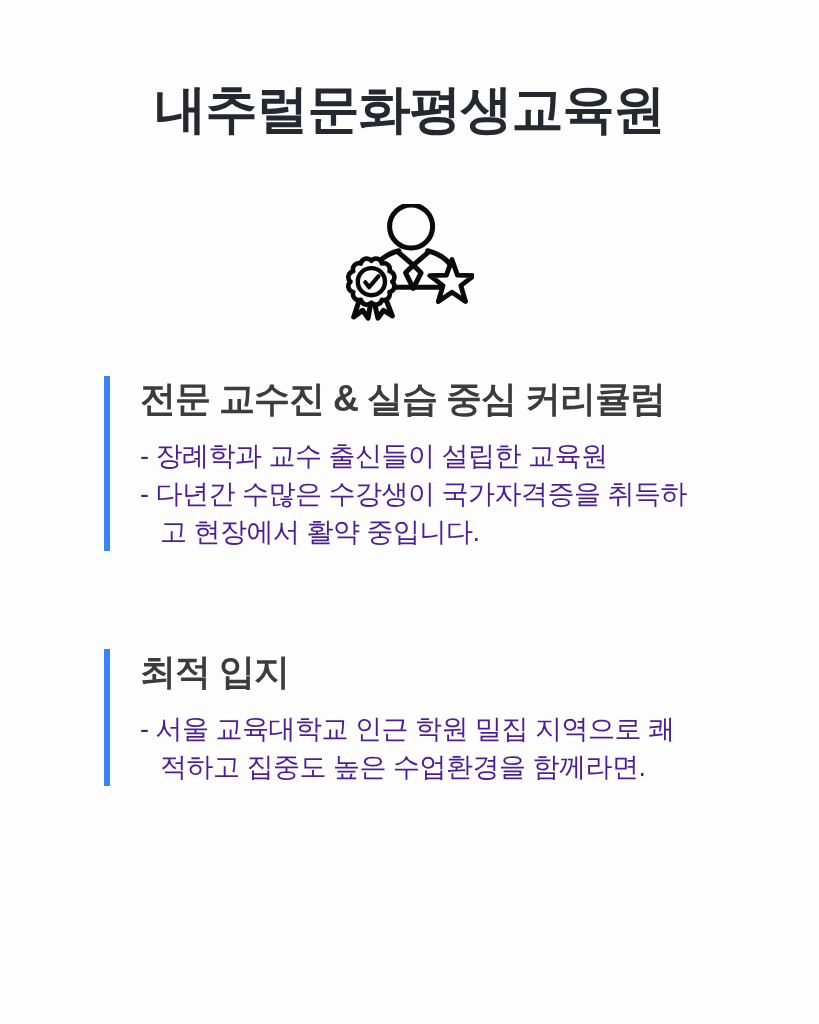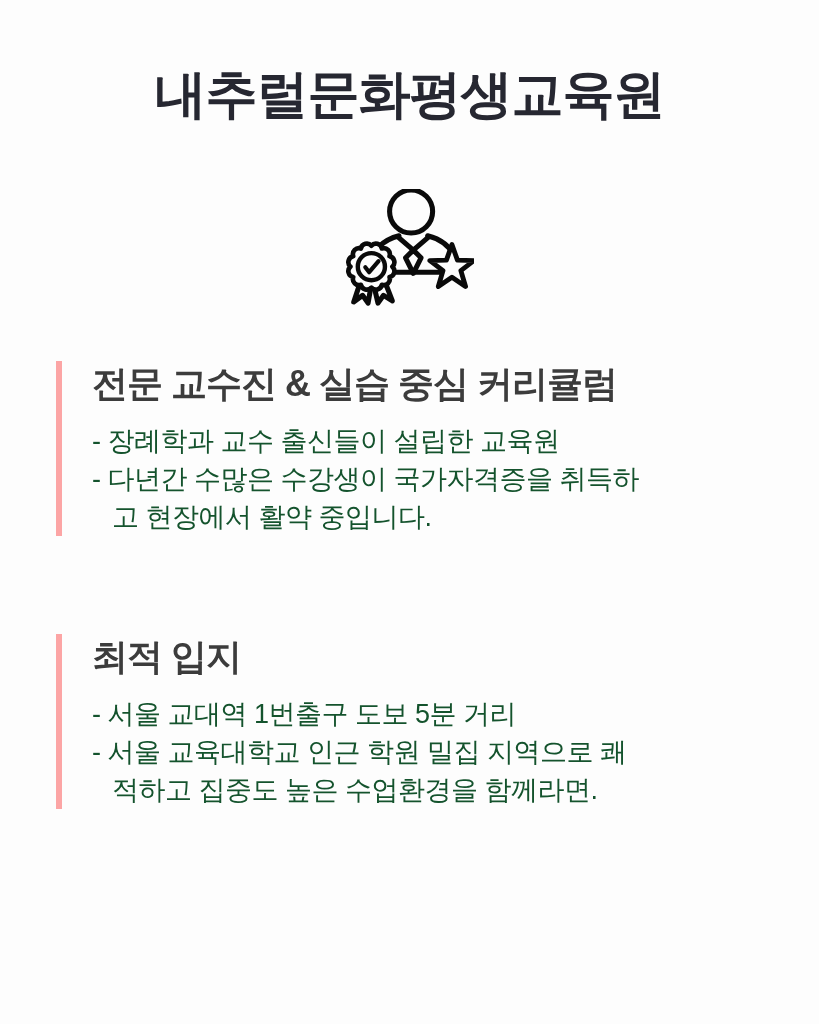--- a/index.html
+++ b/index.html
@@ -4,58 +4,58 @@
 <style>
   * { margin: 0; padding: 0; box-sizing: border-box; }
   html, body {
     width: 819px; height: 1024px;
     background: #fdfdfd;
     font-family: "Liberation Sans", "DejaVu Sans", sans-serif;
     overflow: hidden;
   }
   .page {
     width: 819px; height: 716px;
-    padding-top: 59px;
+    padding-top: 74px;
     background: #fdfdfd;
   }
   .title {
     text-align: center;
     color: #262731;
     font-size: 52px;
     line-height: 70px;
     font-weight: 800;
     letter-spacing: -1px;
   }
   .icon-wrap {
     margin-top: 60px;
     text-align: center;
     line-height: 0;
   }
   .icon-wrap svg { display: inline-block; }
   .section {
-    margin-left: 56px;
+    margin-left: 104px;
     margin-right: 60px;
-    border-left: 6px solid #fca5a5;
+    border-left: 6px solid #3b82f6;
     padding-left: 30px;
   }
   .section-1 { margin-top: 52px; }
   .section-2 { margin-top: 98px; }
   .section-heading {
     color: #3c3c3c;
     font-size: 36px;
     font-weight: 700;
     letter-spacing: -1px;
     line-height: 1.25;
   }
   .section-bullets {
     margin-top: 16px;
     max-width: 548px;
   }
   .bullet {
-    color: #14532d;
+    color: #4c1d95;
     font-size: 27px;
     line-height: 38px;
     font-weight: 400;
     padding-left: 20px;
     text-indent: -20px;
     letter-spacing: -0.5px;
   }
 </style>
 </head>
 <body>
@@ -111,18 +111,17 @@
     <h2 class="section-heading">전문 교수진 &amp; 실습 중심 커리큘럼</h2>
     <div class="section-bullets">
       <p class="bullet">- 장례학과 교수 출신들이 설립한 교육원</p>
       <p class="bullet">- 다년간 수많은 수강생이 국가자격증을 취득하고 현장에서 활약 중입니다.</p>
     </div>
   </section>
 
   <section class="section section-2">
     <h2 class="section-heading">최적 입지</h2>
     <div class="section-bullets">
-      <p class="bullet">- 서울 교대역 1번출구 도보 5분 거리</p>
       <p class="bullet">- 서울 교육대학교 인근 학원 밀집 지역으로 쾌적하고 집중도 높은 수업환경을 함께라면.</p>
     </div>
   </section>
 
 </div>
 
 </body></html>

